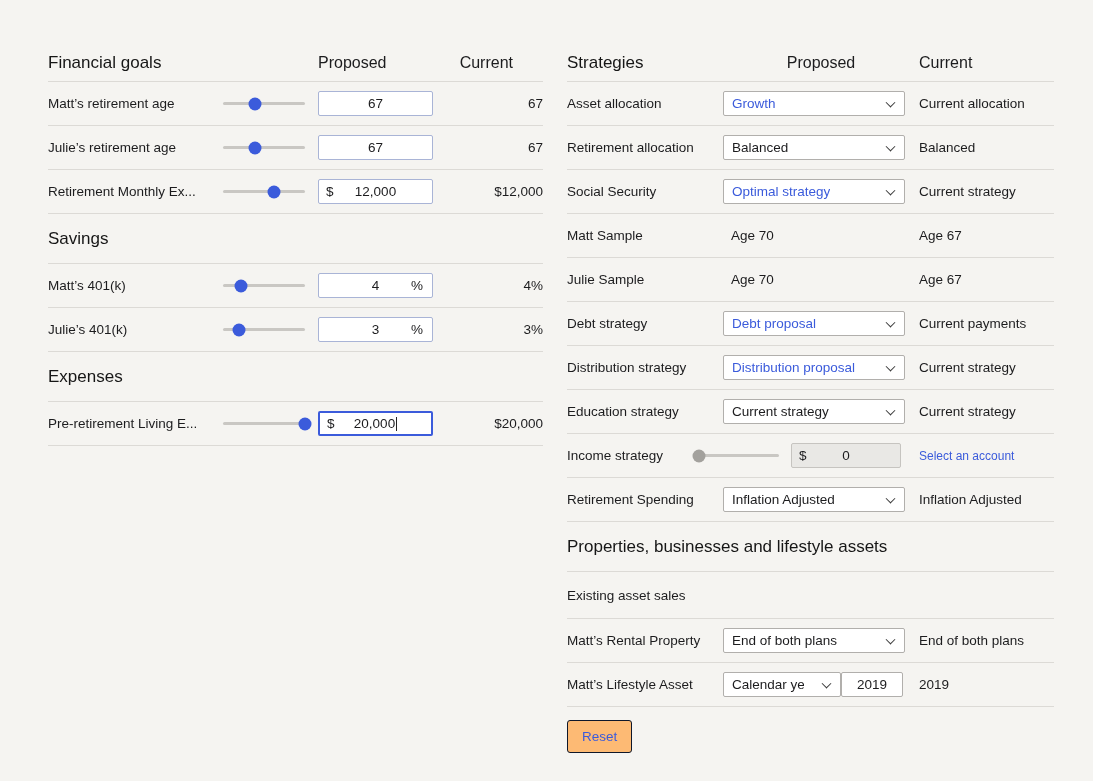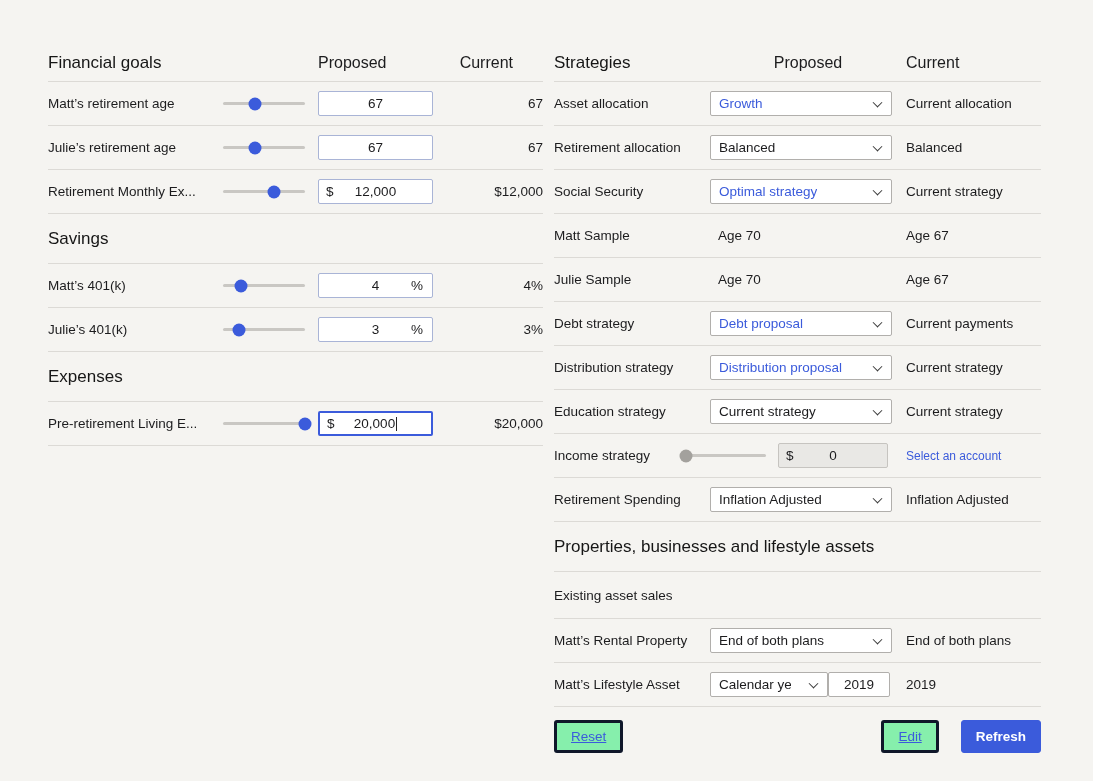--- a/index.html
+++ b/index.html
@@ -6,21 +6,21 @@
   html,body { width:1093px; height:781px; }
   body {
     background:#f5f4f1;
     font-family:"Liberation Sans", sans-serif;
     color:#1c1c1e;
     position:relative;
     overflow:hidden;
   }
   .col { position:absolute; top:44px; }
   .col.left  { left:48px;  width:495px; }
-  .col.right { left:554px; width:487px; }
+  .col.right { left:567px; width:487px; }
 
   
   .hrow, .row, .stitle, .subrow { border-bottom:1px solid #dcdad6; }
   .hrow  { height:38px; display:grid; align-items:center; }
   .row   { height:44px; display:grid; align-items:center; }
   .stitle{ height:50px; display:flex; align-items:center; font-size:17px; color:#161616; }
   .subrow{ height:47px; display:flex; align-items:center; font-size:13.5px; }
 
   .left .hrow, .left .row { grid-template-columns:175px 95px 120px 1fr; }
   .right .hrow, .right .row { grid-template-columns:156px 196px 1fr; }
@@ -79,21 +79,21 @@
   .income-col { display:flex; align-items:center; margin-left:-26px; }
   .income-col .slider { width:82px; }
   .income-col .input-box { margin-left:12px; }
 
   .link { color:#3b5bdb; font-size:12px; text-decoration:none; cursor:pointer; }
 
   
   .footer { display:flex; justify-content:space-between; align-items:center; margin-top:13px; }
   .btn { height:33px; padding:0 14px; font-size:13.5px; border-radius:3px; cursor:pointer;
          font-family:"Liberation Sans", sans-serif; }
-  .btn.outline { background:#86efac; border:3px solid #0f172a; color:#3b5bdb;text-decoration:underline; }
+  .btn.outline { background:#fdba74; border:1px solid #0f172a; color:#3b5bdb; }
   .btn.primary { background:#3b5bdb; border:1px solid #3b5bdb; color:#fff; font-weight:bold; }
   .footer .rgroup { display:flex; gap:22px; }
 </style>
 </head>
 <body>
 
 <section class="col left">
 
   <div class="hrow">
     <div class="title">Financial goals</div>
@@ -320,19 +320,15 @@
       </div>
       <div class="year-box">
         <span>2019</span>
       </div>
     </div>
     <div class="current">2019</div>
   </div>
 
   <div class="footer">
     <button class="btn outline">Reset</button>
-    <div class="rgroup">
-      <button class="btn outline">Edit</button>
-      <button class="btn primary">Refresh</button>
-    </div>
   </div>
 
 </section>
 
 </body></html>

